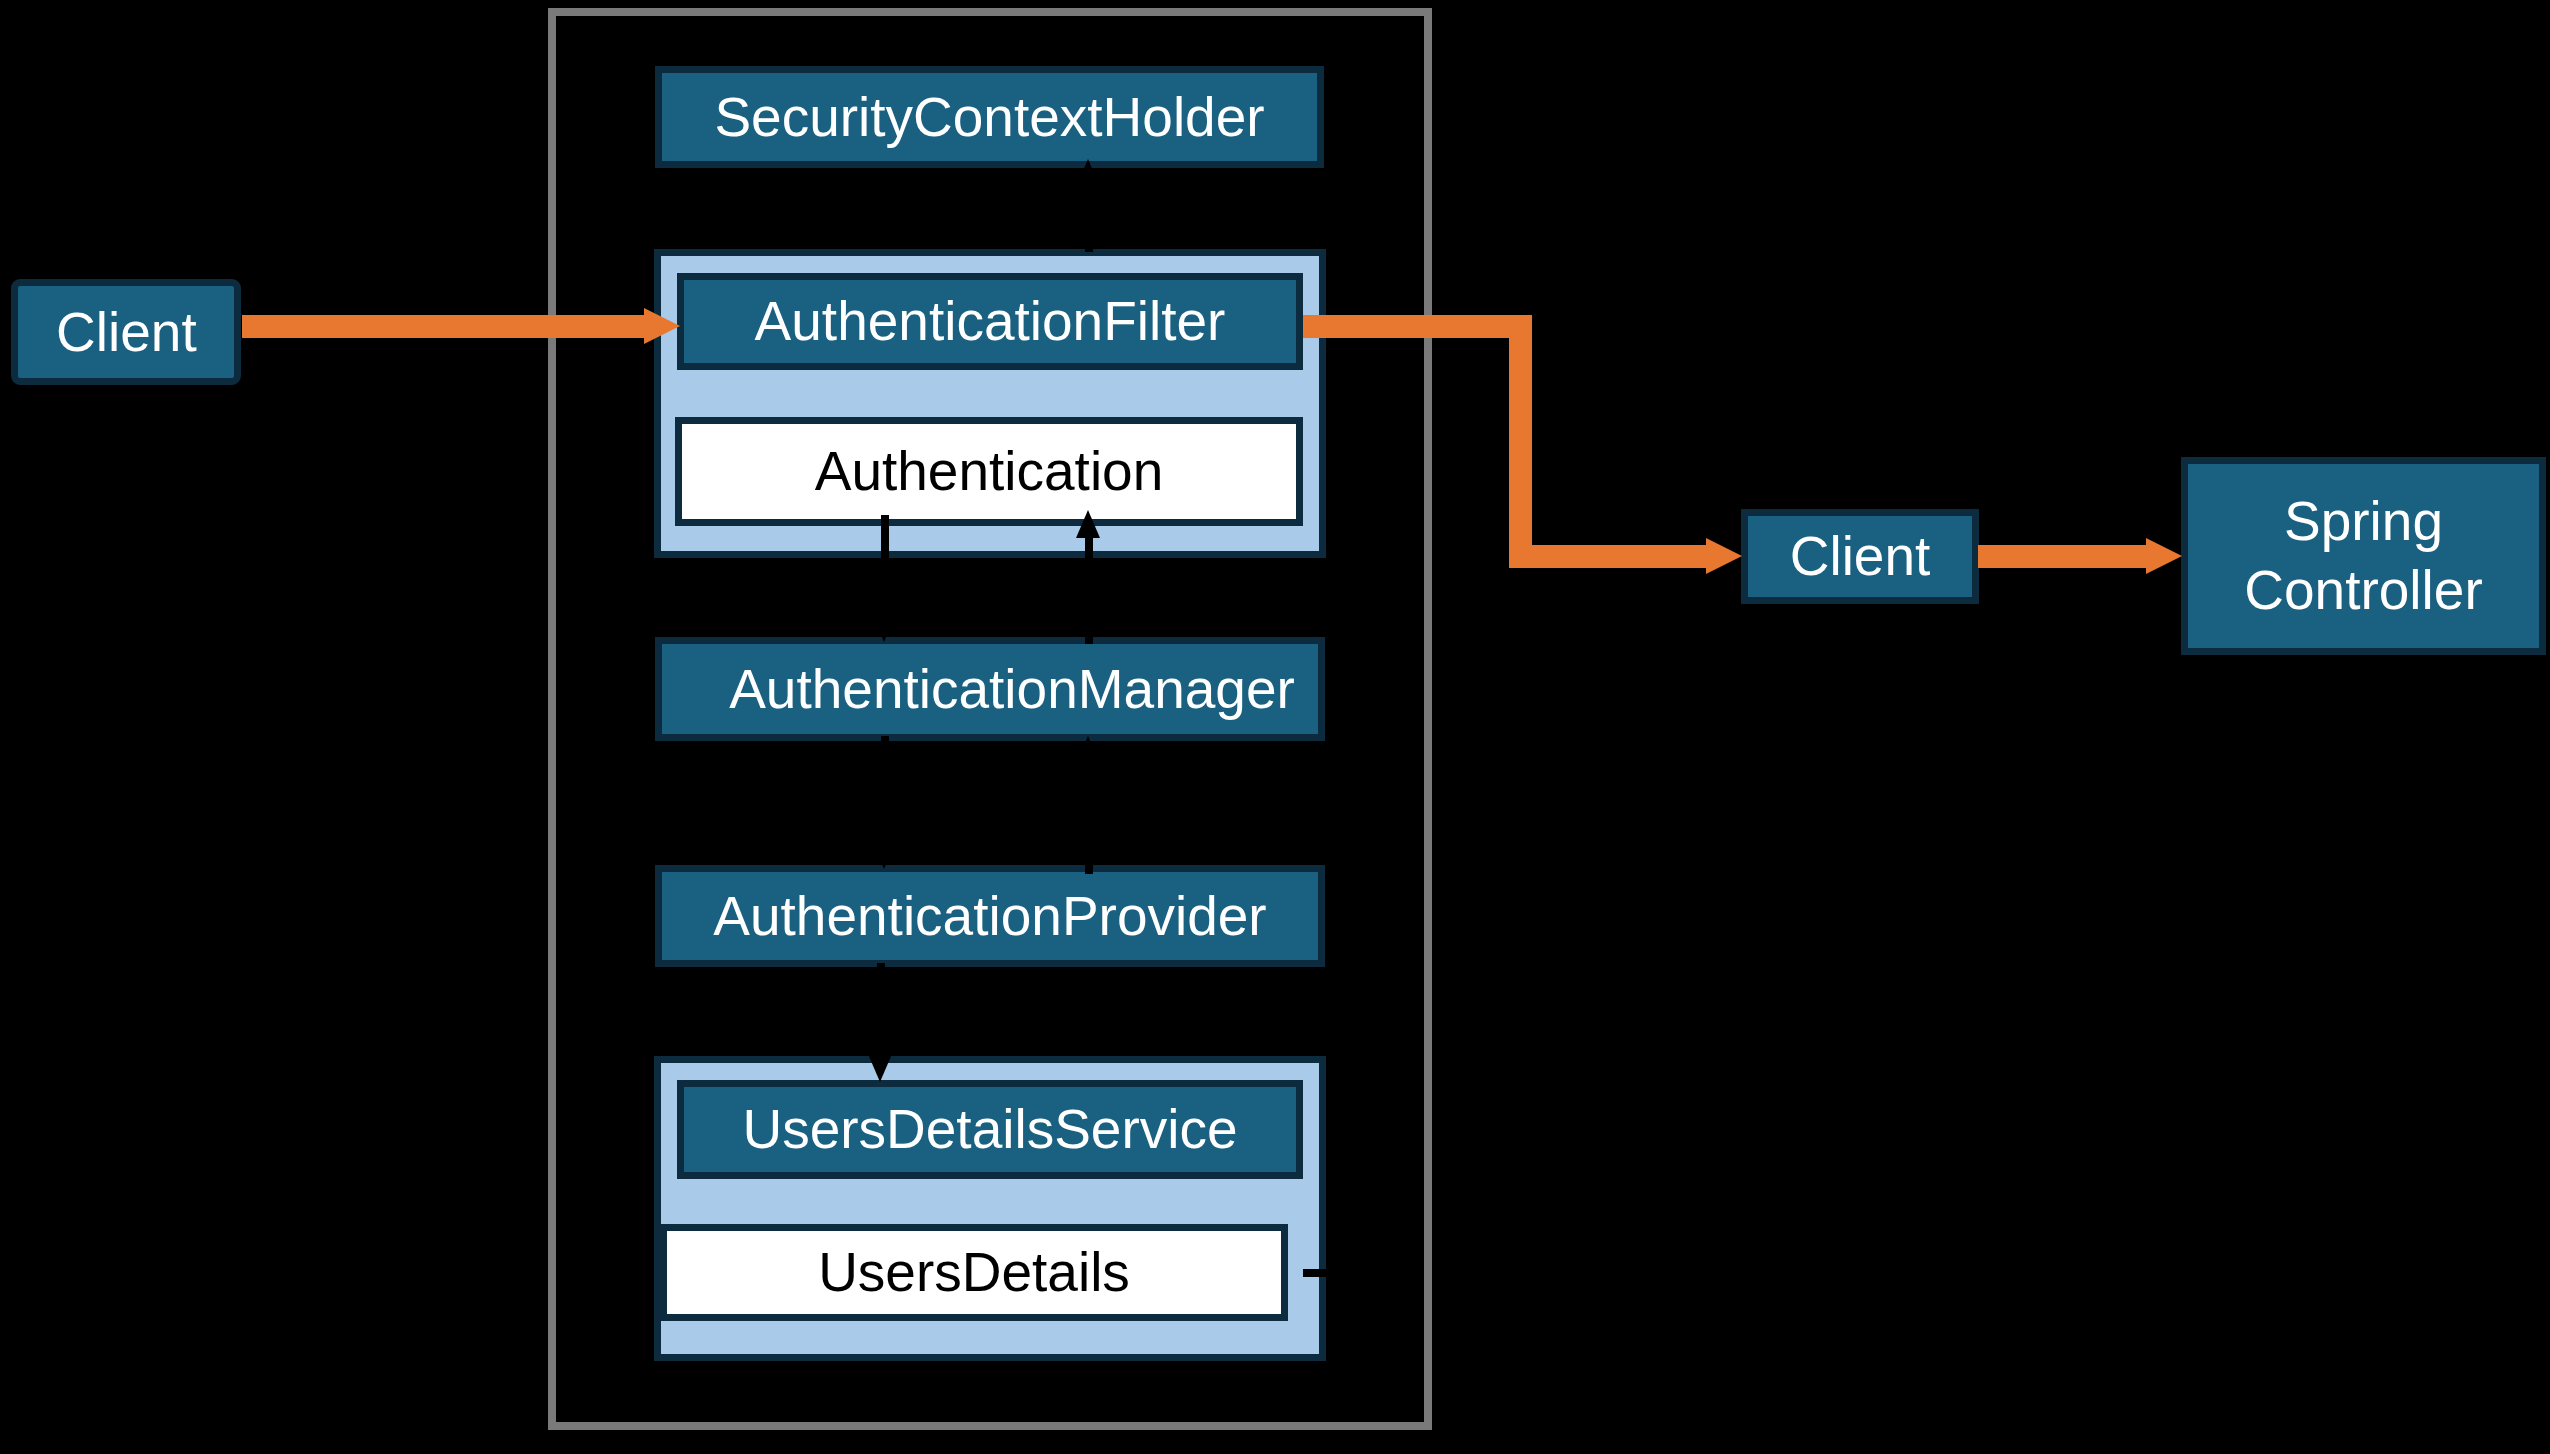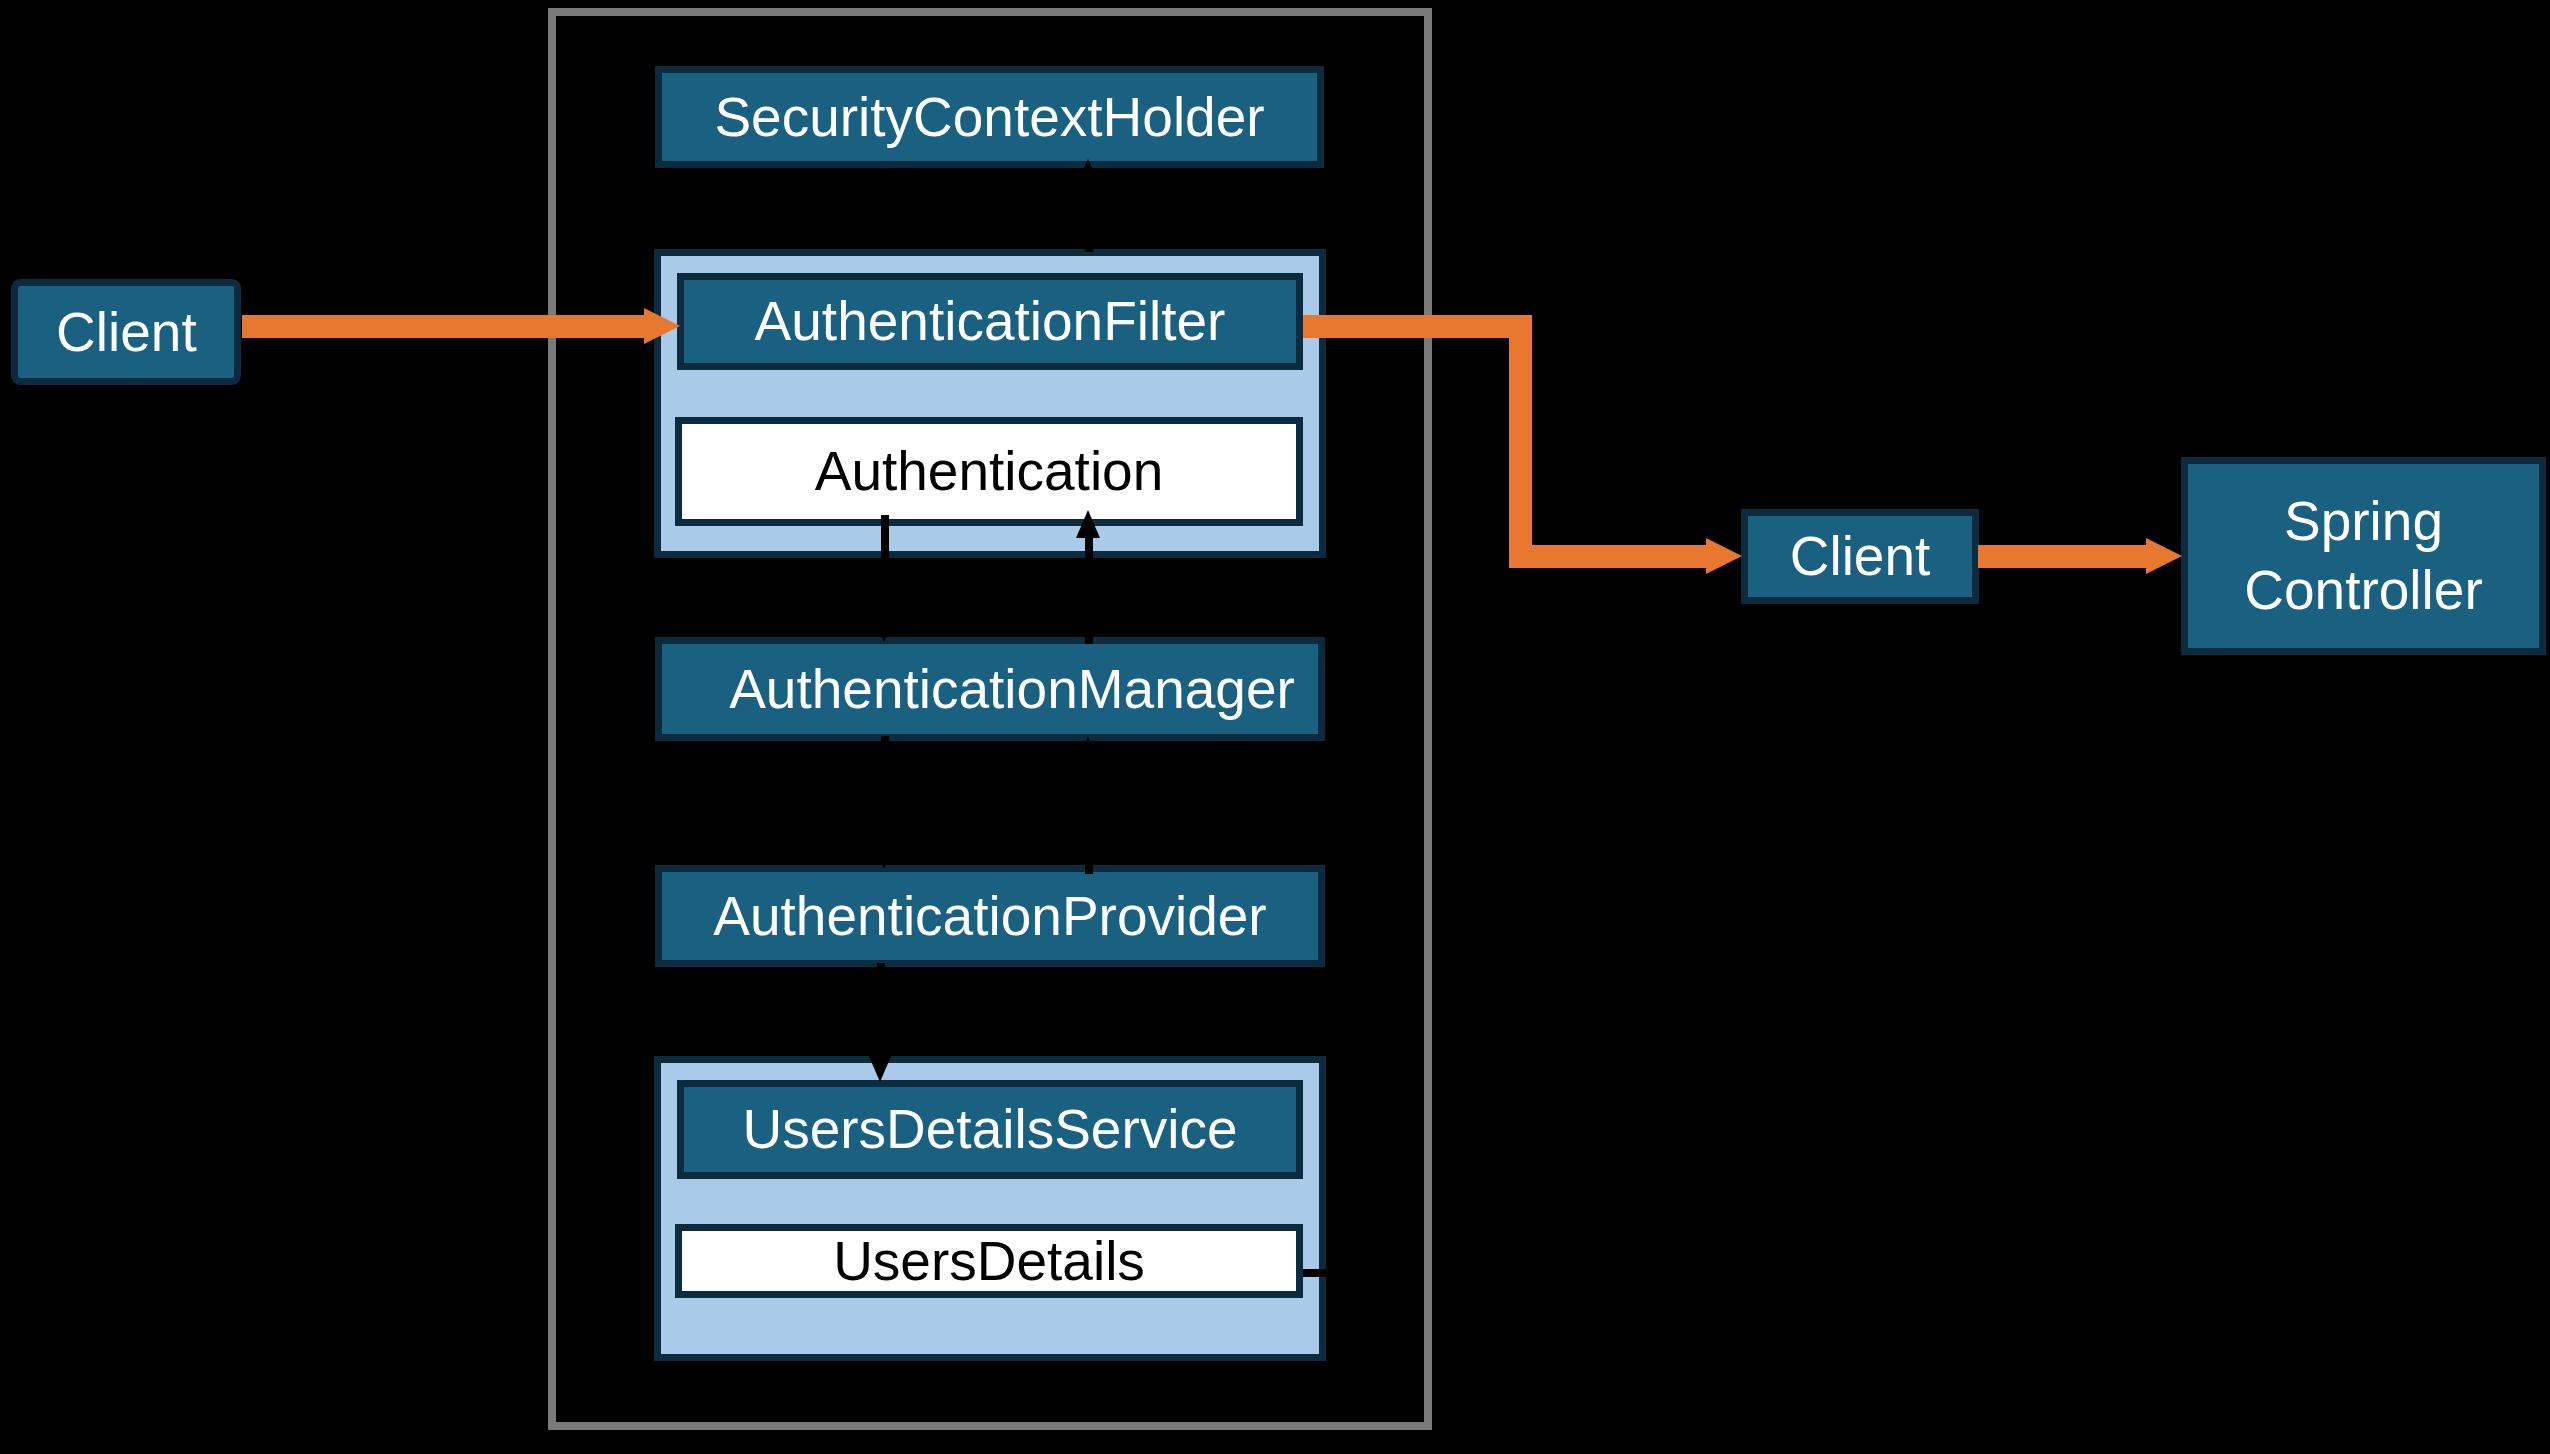--- a/index.html
+++ b/index.html
@@ -102,21 +102,21 @@
   </div>
 
   <div class="node teal" style="left:655px;top:865px;width:670px;height:102px;">
     <span class="label">AuthenticationProvider</span>
   </div>
 
   <div class="node teal" style="left:677px;top:1080px;width:626px;height:99px;z-index:4;">
     <span class="label">UsersDetailsService</span>
   </div>
 
-  <div class="node white" style="left:675px;top:1224px;width:628px;height:74px;z-index:4;">
+  <div class="node white" style="left:660px;top:1224px;width:628px;height:97px;z-index:4;">
     <span class="label">UsersDetails</span>
   </div>
 
   <div class="node teal" style="left:11.4px;top:279px;width:230px;height:106px;border-radius:9px;">
     <span class="label">Client</span>
   </div>
 
   <div class="node teal" style="left:1741px;top:509px;width:238px;height:95px;">
     <span class="label">Client</span>
   </div>

